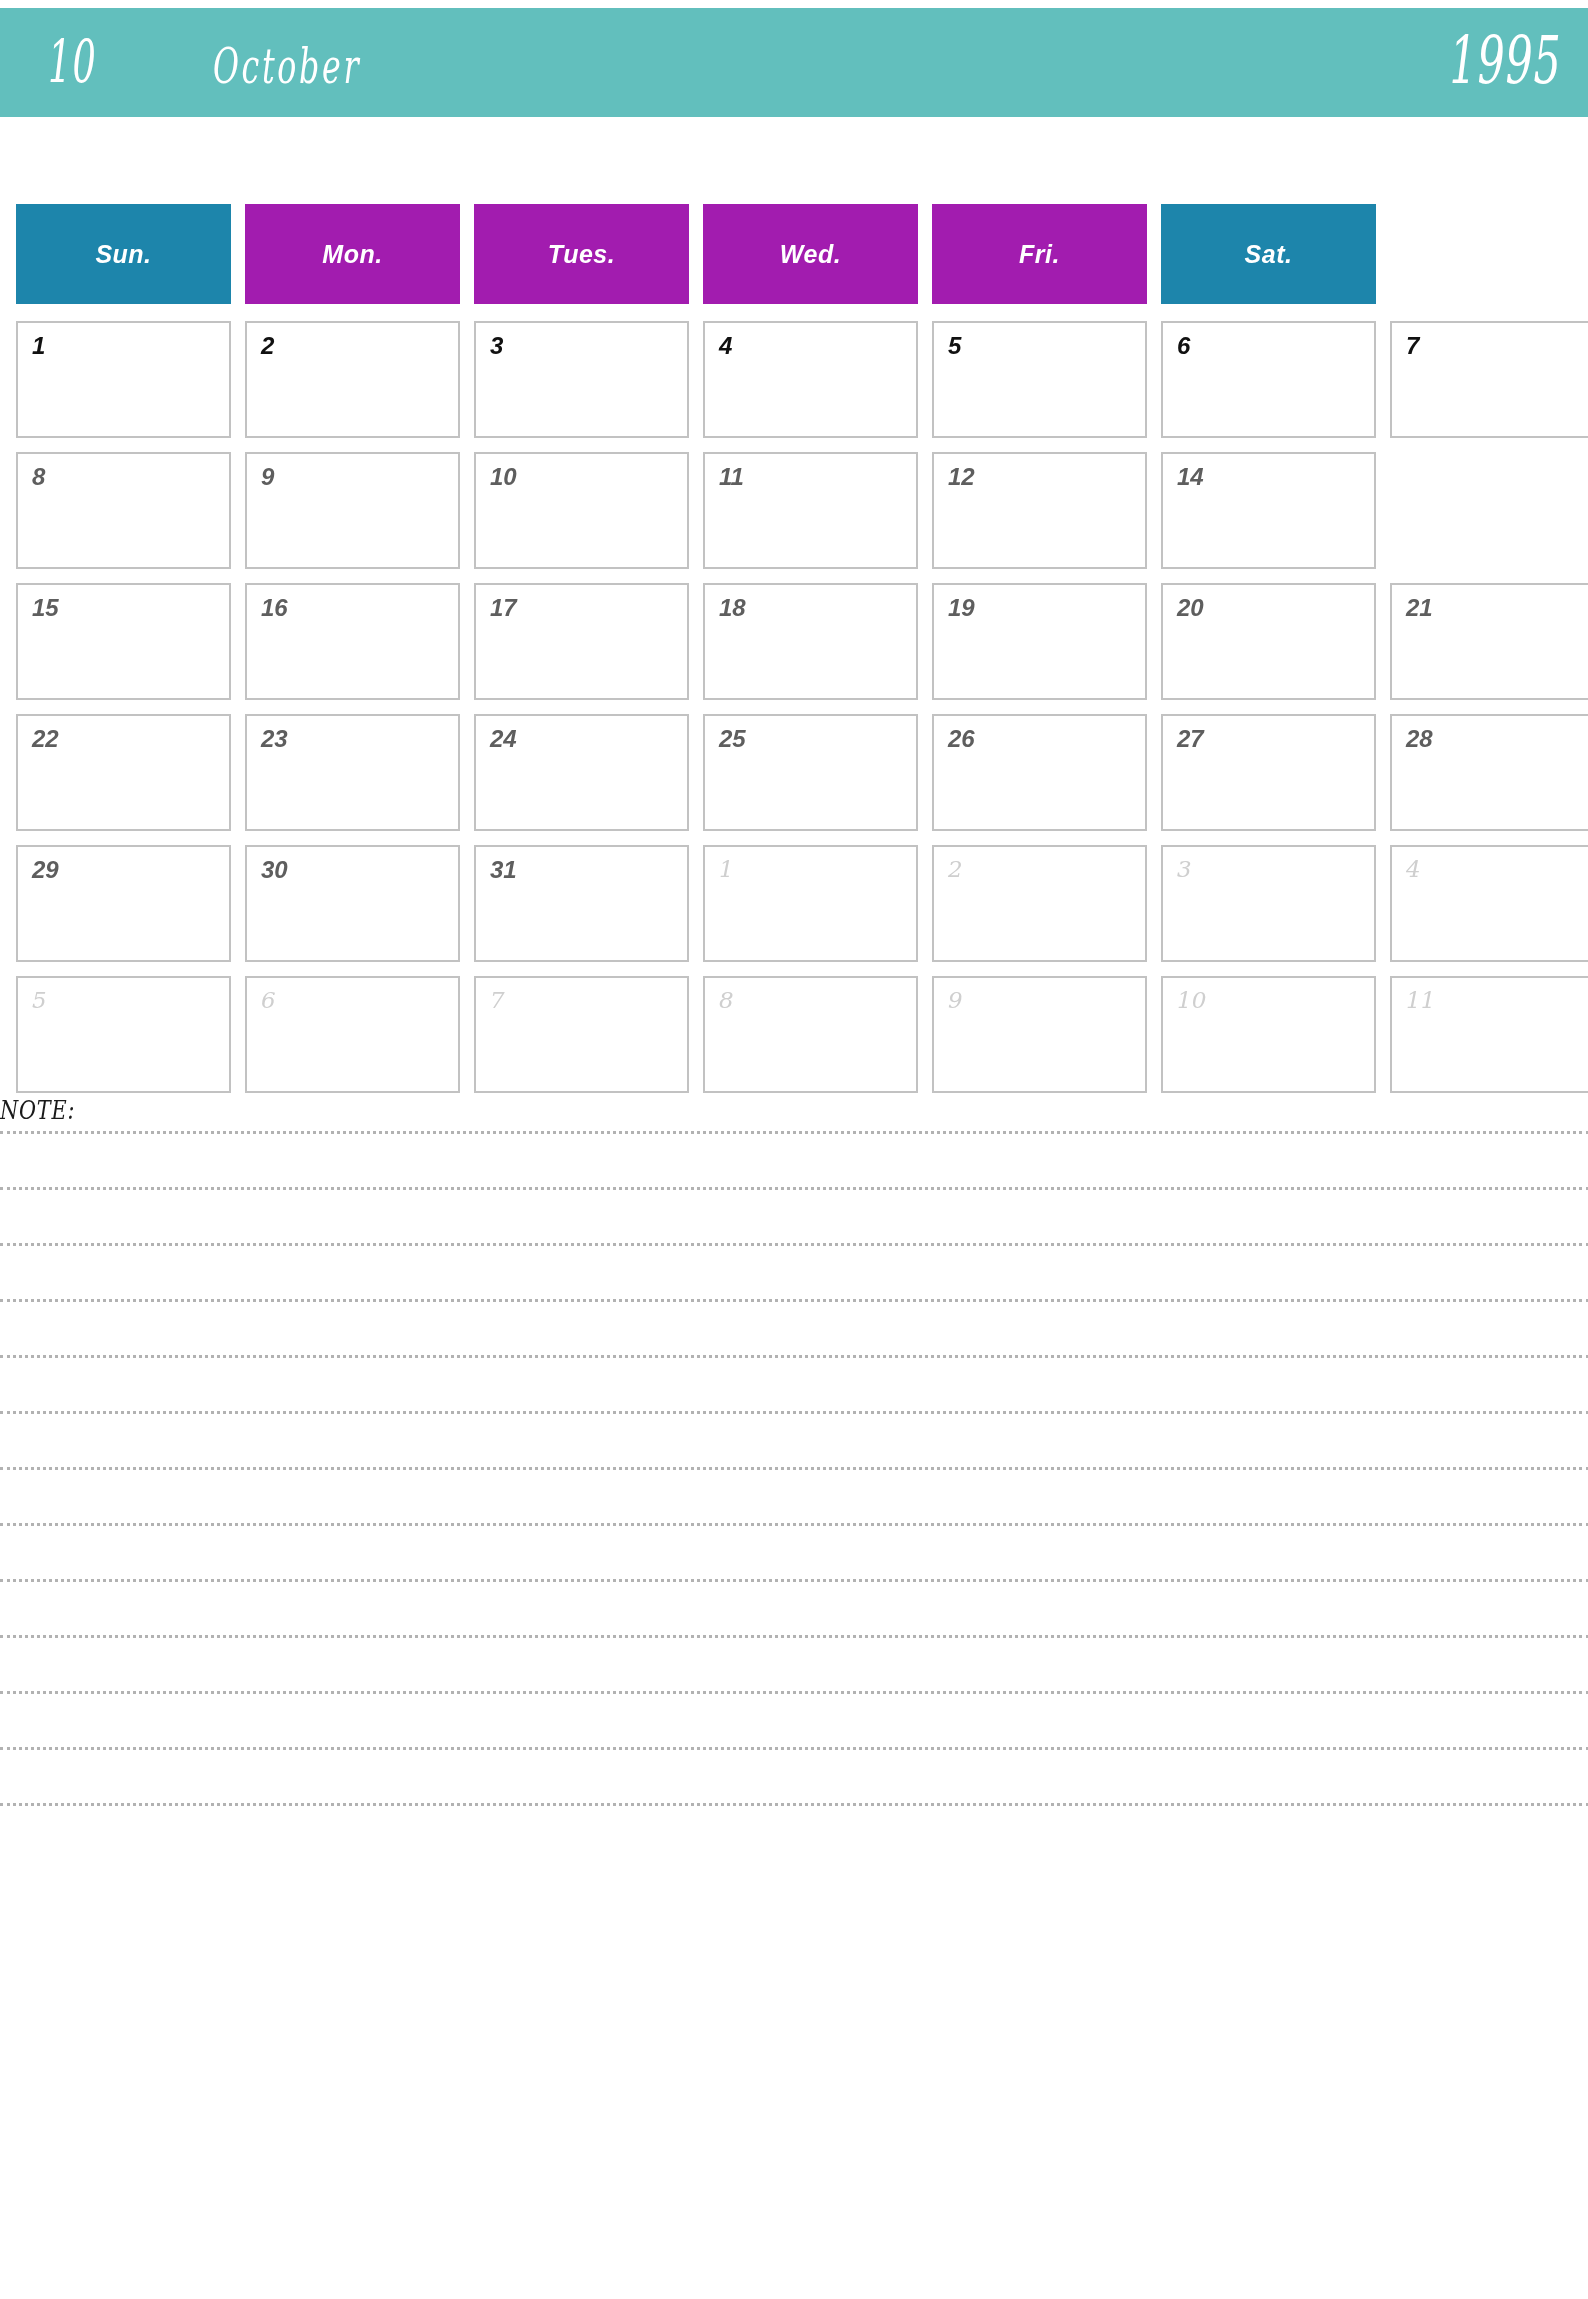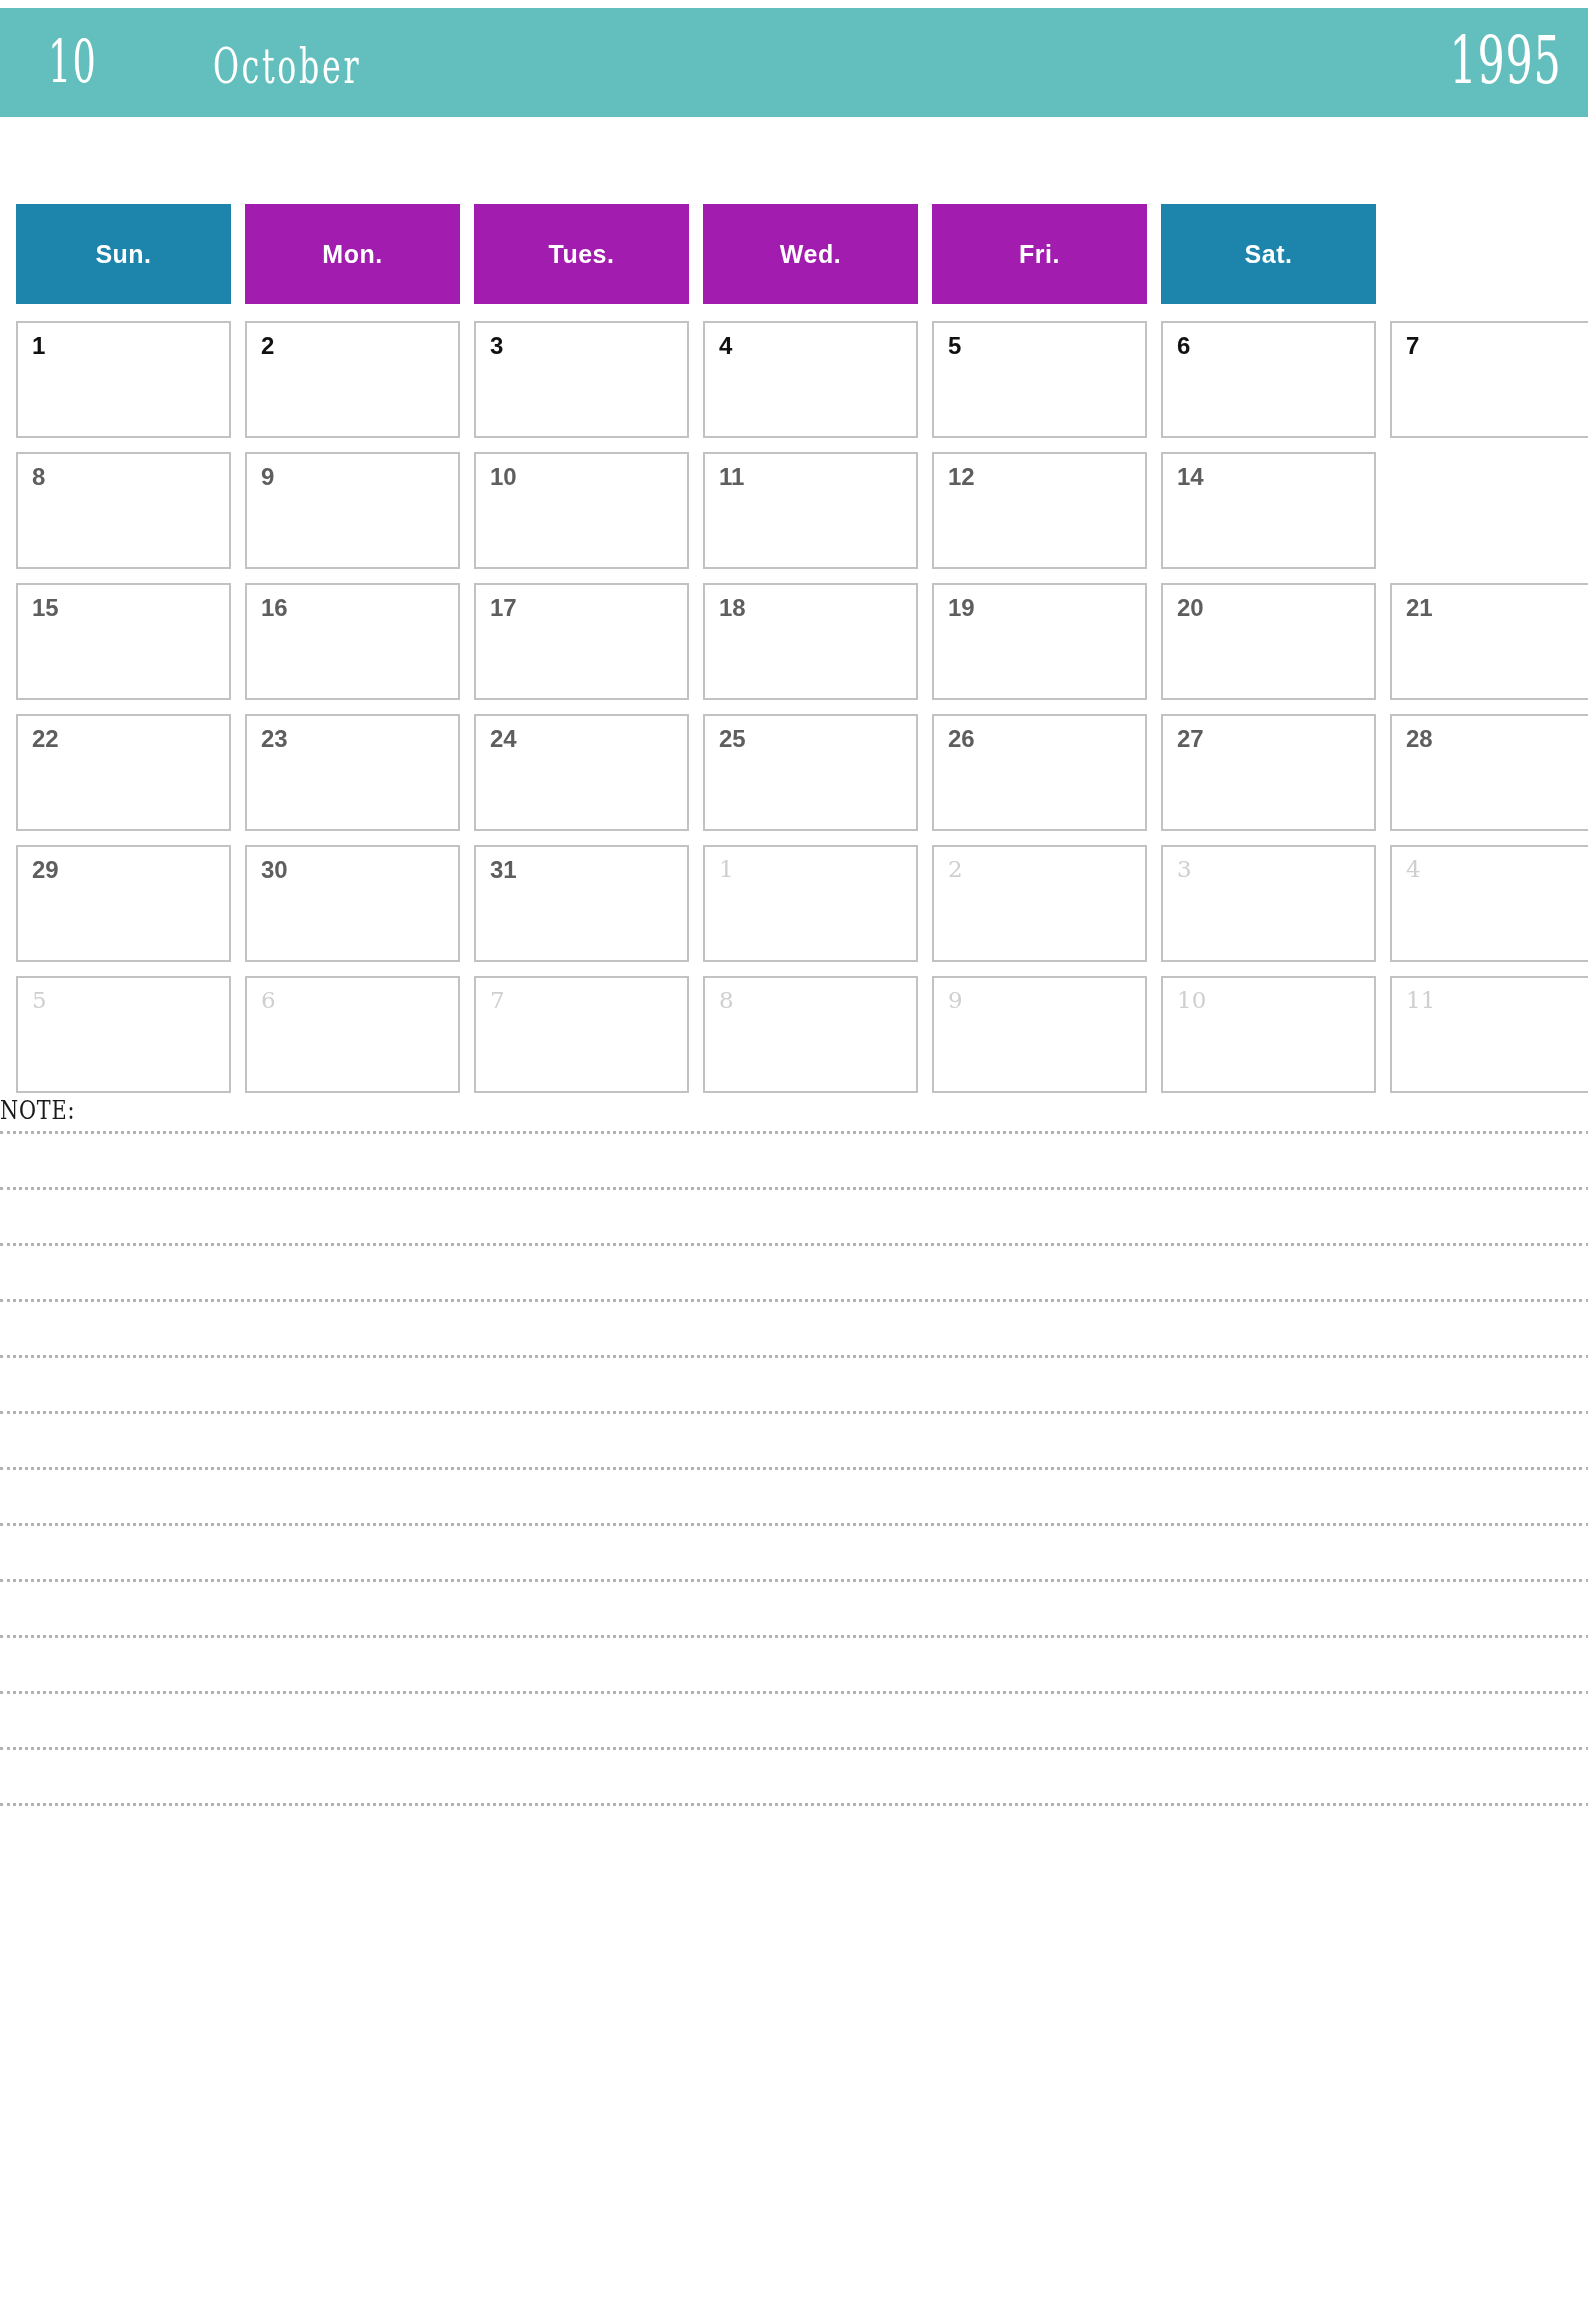--- a/index.html
+++ b/index.html
@@ -13,20 +13,21 @@
     font-family: "Liberation Sans", sans-serif;
     -webkit-font-smoothing: antialiased;
     overflow: hidden;
   }
 
   .page {
     position: relative;
     width: 1589px;
     height: 2096px;
     box-sizing: border-box;
+    font-style: italic;
   }
 
   
   .month-banner {
     position: absolute;
     left: 0;
     top: 8px;
     width: 1589px;
     height: 109px;
     background: #62bfbd;

